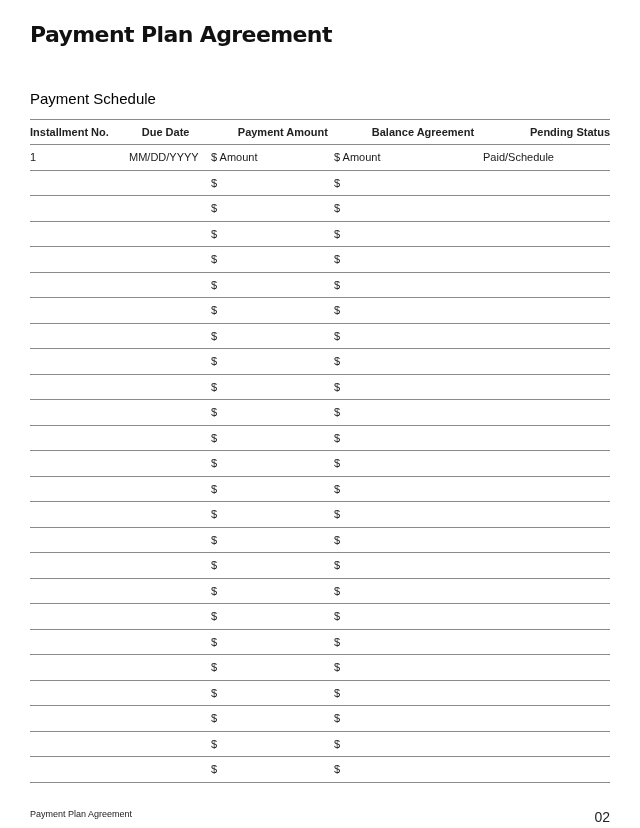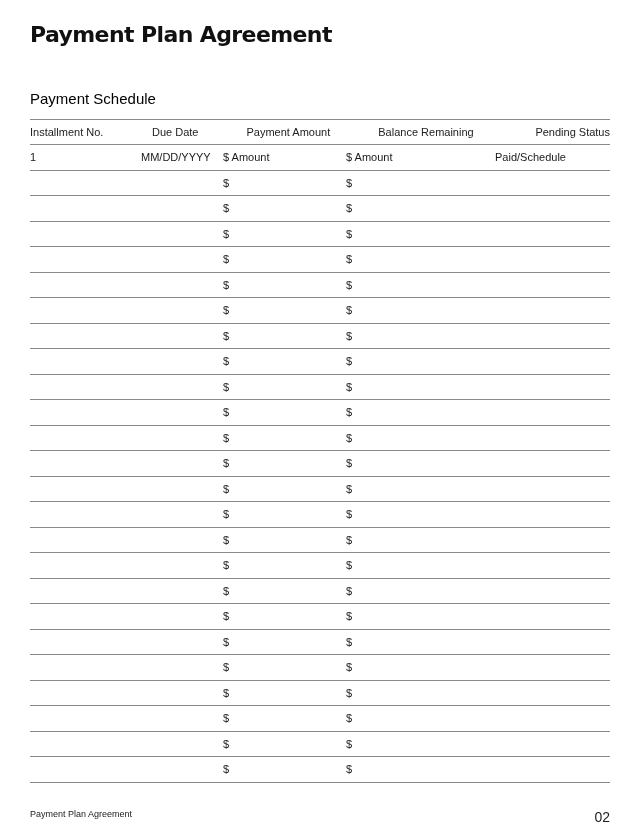--- a/index.html
+++ b/index.html
@@ -17,24 +17,24 @@
     font-size: 15px; color: #000000;
   }
   .table {
     position: absolute; left: 30px; top: 119px; width: 580px;
     border-top: 1px solid #8a8a8a;
   }
   .row {
     display: flex; height: 24.5px; border-bottom: 1px solid #8a8a8a;
     align-items: center; font-size: 11px;
   }
-  .row.header { font-weight: normal; color: #222; height: 24px; gap: 20px; }
+  .row.header { font-weight: bold; color: #222; height: 24px; gap: 20px; }
   .cell { box-sizing: border-box; white-space: nowrap; }
   .c1 { width: 99px; }
-  .c2 { width: 82px; margin-left: 12px; }
+  .c2 { width: 82px; }
   .c3 { width: 123px; }
   .c4 { width: 149px; }
   .c5 { width: 84px; text-align: left; padding-left: 0; }
   .row.header .c5 { text-align: right; }
   .footer-left {
     position: absolute; left: 30px; top: 809px; font-size: 9px; color: #222;
   }
   .footer-right {
     position: absolute; right: 30px; top: 809px; font-size: 14px; color: #222;
   }
@@ -43,21 +43,21 @@
 <body>
 
 <div class="title">Payment Plan Agreement</div>
 <div class="section-title">Payment Schedule</div>
 
 <div class="table">
   <div class="row header">
     <div class="cell c1">Installment No.</div>
     <div class="cell c2">Due Date</div>
     <div class="cell c3">Payment Amount</div>
-    <div class="cell c4">Balance Remaining</div>
+    <div class="cell c4">Balance Agreement</div>
     <div class="cell c5">Pending Status</div>
   </div>
   <div id="rows-container">
       <div class="row">
         <div class="cell c1">1</div>
         <div class="cell c2">MM/DD/YYYY</div>
         <div class="cell c3">$ Amount</div>
         <div class="cell c4">$ Amount</div>
         <div class="cell c5">Paid/Schedule</div>
       </div>

